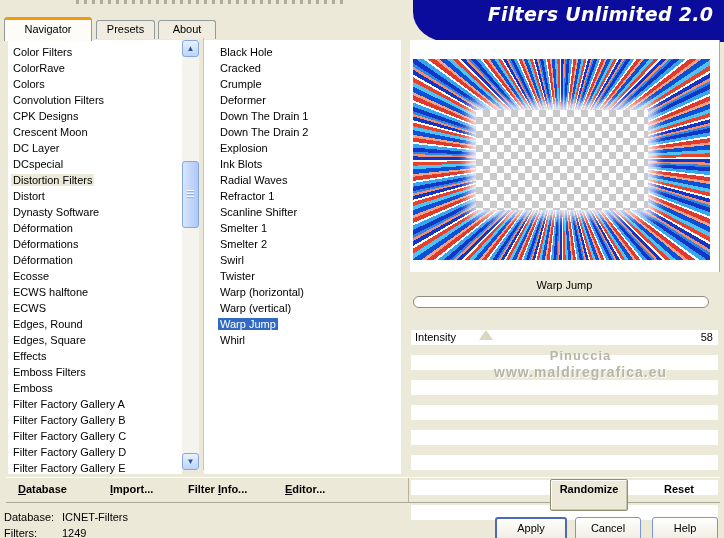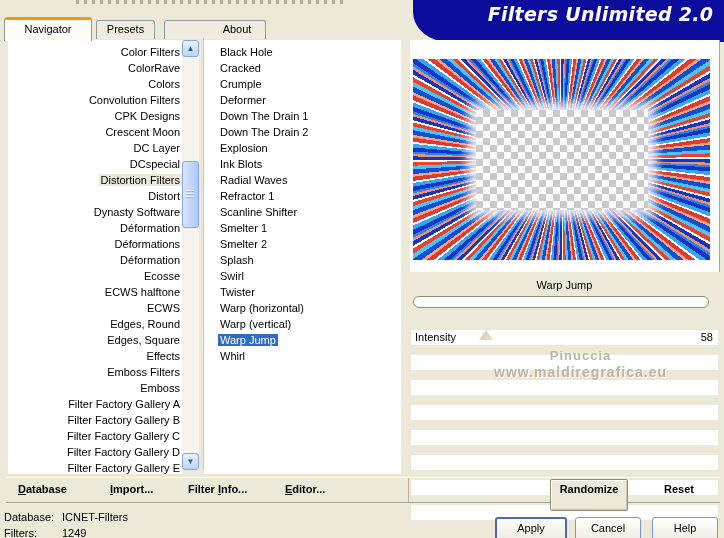--- a/index.html
+++ b/index.html
@@ -28,26 +28,26 @@
   .tab {
     position:absolute; top:20px; height:18px; background:#f0ede0;
     border:1px solid #919b9c; border-bottom:none; border-radius:3px 3px 0 0;
     text-align:center; line-height:17px; cursor:default; white-space:nowrap;
   }
   #tab-navigator {
     left:4px; top:17px; width:86px; height:21px; background:#fdfcf7;
     border-top:3px solid #f19a10; line-height:18px; z-index:2;
   }
   #tab-presets { left:96px; width:57px; }
-  #tab-about   { left:164px; width:56px;padding-left:44px; }
+  #tab-about   { left:158px; width:56px; }
 
   
   #left-list {
     position:absolute; left:8px; top:40px; width:174px; height:430px;
-    background:#fff; padding-top:4px; overflow:hidden;text-align:right;
+    background:#fff; padding-top:4px; overflow:hidden;
   }
   #mid-list {
     position:absolute; left:204px; top:40px; width:197px; height:430px;
     background:#fff; padding-top:4px; overflow:hidden;
   }
   .li { height:16px; line-height:16px; white-space:nowrap; padding-left:3px; overflow:hidden; }
   #mid-list .li { padding-left:14px; }
   .li > span { padding:0 2px; }
   .li.hl  > span { background:#ece9d8; }
   .li.sel > span { background:#316ac5; color:#fff; }
@@ -210,21 +210,20 @@
     <div class="li"><span>Deformer</span></div>
     <div class="li"><span>Down The Drain 1</span></div>
     <div class="li"><span>Down The Drain 2</span></div>
     <div class="li"><span>Explosion</span></div>
     <div class="li"><span>Ink Blots</span></div>
     <div class="li"><span>Radial Waves</span></div>
     <div class="li"><span>Refractor 1</span></div>
     <div class="li"><span>Scanline Shifter</span></div>
     <div class="li"><span>Smelter 1</span></div>
     <div class="li"><span>Smelter 2</span></div>
-    <div class="li"><span>Splash</span></div>
     <div class="li"><span>Swirl</span></div>
     <div class="li"><span>Twister</span></div>
     <div class="li"><span>Warp (horizontal)</span></div>
     <div class="li"><span>Warp (vertical)</span></div>
     <div class="li sel"><span>Warp Jump</span></div>
     <div class="li"><span>Whirl</span></div>
   </div>
 
 <div id="preview-section"></div>
 <div id="preview-image">

